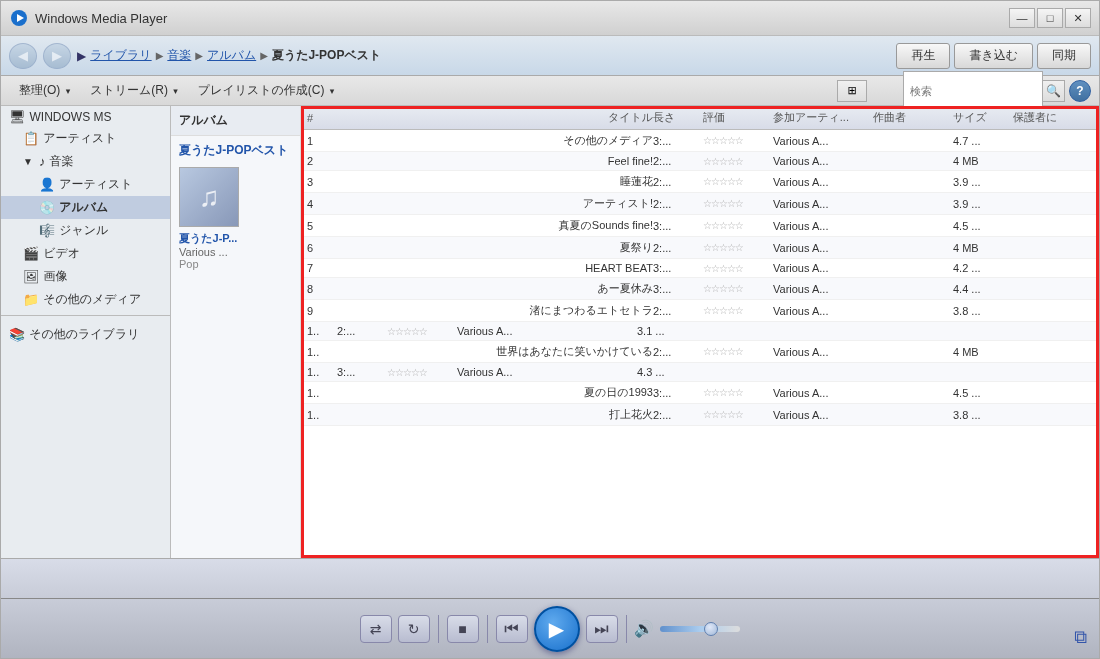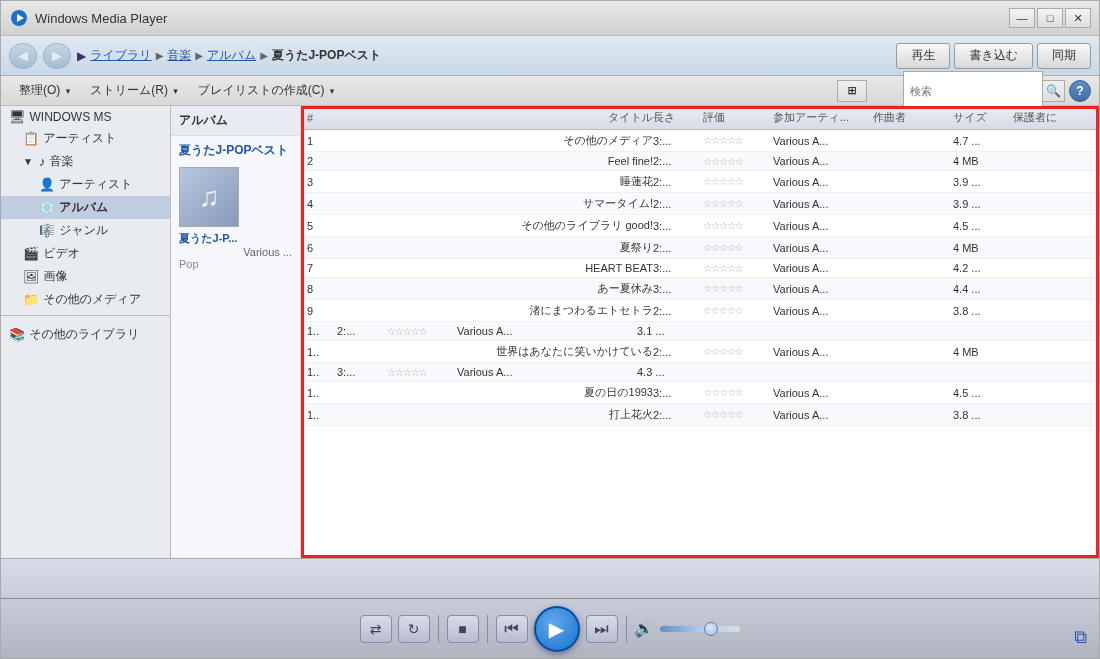--- a/index.html
+++ b/index.html
@@ -252,21 +252,21 @@
       justify-content: center;
       margin-bottom: 4px;
       position: relative;
     }
     .album-thumbnail .note {
       font-size: 28px;
       color: rgba(255,255,255,0.8);
     }
     .album-info { font-size: 11px; color: #333; }
     .album-info .title { font-weight: bold; color: #2255aa; }
-    .album-info .artist { color: #666; text-align: right; }
+    .album-info .artist { color: #666; }
     .album-info .genre { color: #888; }
 
     
     .track-list-area {
       flex: 1;
       overflow: hidden;
       position: relative;
     }
 
     
@@ -554,31 +554,31 @@
       <div class="col-title">睡蓮花</div>
       <div class="col-len">2:...</div>
       <div class="col-rating rating-stars">☆☆☆☆☆</div>
       <div class="col-artist">Various A...</div>
       <div class="col-composer"></div>
       <div class="col-size">3.9 ...</div>
       <div class="col-protect"></div>
     </div>
             <div class="track-row">
       <div class="col-num">4</div>
-      <div class="col-title">サマータイム!</div>
+      <div class="col-title">アーティスト!</div>
       <div class="col-len">2:...</div>
       <div class="col-rating rating-stars">☆☆☆☆☆</div>
       <div class="col-artist">Various A...</div>
       <div class="col-composer"></div>
       <div class="col-size">3.9 ...</div>
       <div class="col-protect"></div>
     </div>
             <div class="track-row">
       <div class="col-num">5</div>
-      <div class="col-title">その他のライブラリ good!</div>
+      <div class="col-title">真夏のSounds fine!</div>
       <div class="col-len">3:...</div>
       <div class="col-rating rating-stars">☆☆☆☆☆</div>
       <div class="col-artist">Various A...</div>
       <div class="col-composer"></div>
       <div class="col-size">4.5 ...</div>
       <div class="col-protect"></div>
     </div>
             <div class="track-row">
       <div class="col-num">6</div>
       <div class="col-title">夏祭り</div>

